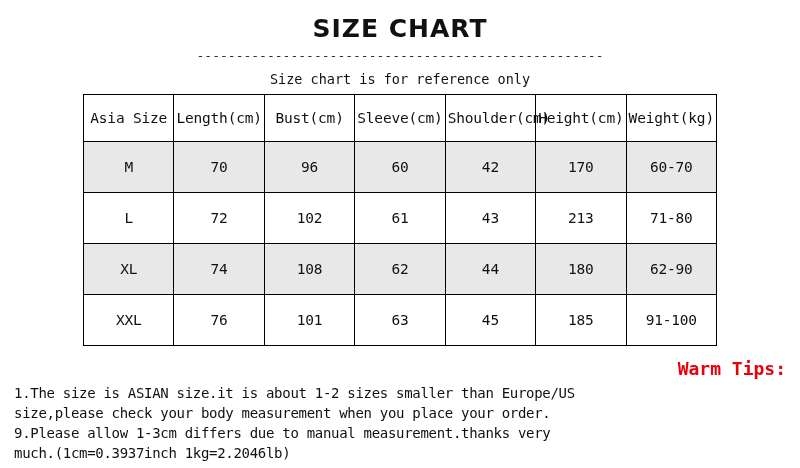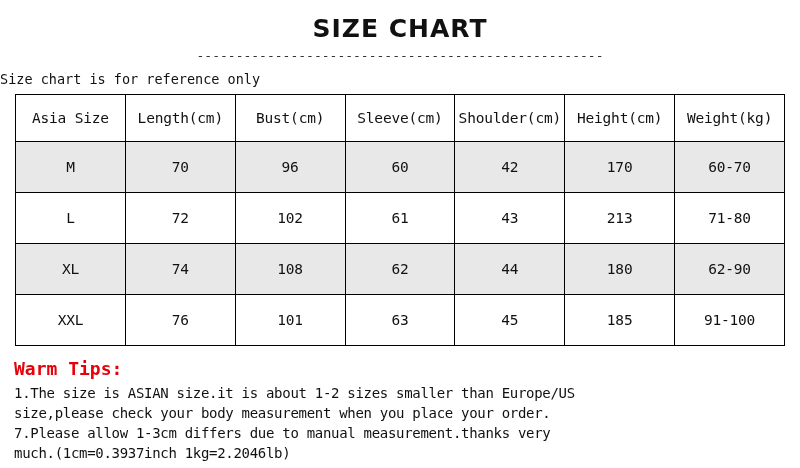--- a/index.html
+++ b/index.html
@@ -35,29 +35,29 @@
     font-size: 13px;
     letter-spacing: 0px;
     color: #333333;
     height: 18px;
     line-height: 18px;
     overflow: hidden;
     white-space: nowrap;
     padding: 0 12px;
   }
   .subtitle {
-    text-align: left;
+    text-align: center;
     font-size: 13.5px;
     color: #111111;
     padding-top: 6px;
     padding-bottom: 7px;
   }
   table.size-table {
     border-collapse: collapse;
-    width: 770px;
+    width: 634px;
     margin: 0 auto;
     table-layout: fixed;
   }
   table.size-table td, table.size-table th {
     border: 1px solid #000000;
     text-align: center;
     font-size: 14.5px;
     font-weight: normal;
     color: #111111;
     height: 50px;
@@ -77,20 +77,21 @@
   }
   .tips {
     padding: 12px 14px 0 14px;
   }
   .tips-title {
     color: #e8000b;
     font-weight: bold;
     font-size: 18px;
     letter-spacing: 0px;
     padding-bottom: 4px;
+    text-align: right;
   }
   .tips-line {
     font-size: 14px;
     color: #111111;
     line-height: 20px;
     letter-spacing: -0.3px;
   }
 </style>
 </head>
 <body>
@@ -152,17 +153,17 @@
         <td>185</td>
         <td>91-100</td>
       </tr>
     </tbody>
   </table>
 
   <div class="tips">
     <div class="tips-title">Warm Tips:</div>
     <div class="tips-line">1.The size is ASIAN size.it is about 1-2 sizes smaller than Europe/US</div>
     <div class="tips-line">size,please check your body measurement when you place your order.</div>
-    <div class="tips-line">7.Please allow 1-3cm differs due to manual measurement.thanks very</div>
+    <div class="tips-line">9.Please allow 1-3cm differs due to manual measurement.thanks very</div>
     <div class="tips-line">much.(1cm=0.3937inch 1kg=2.2046lb)</div>
   </div>
 
 </div>
 
 </body></html>

